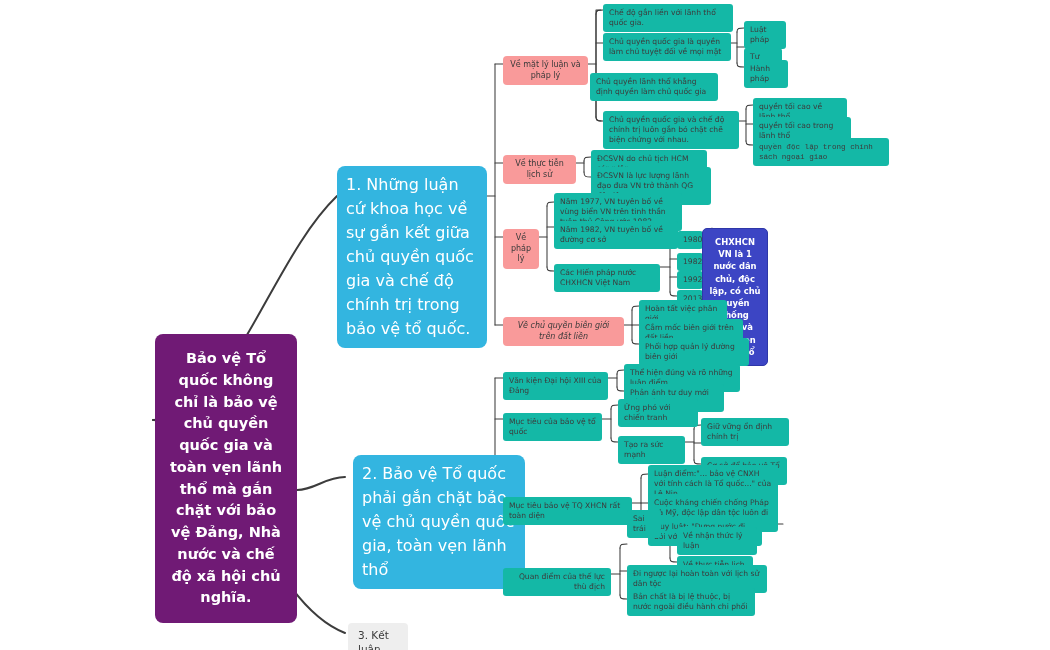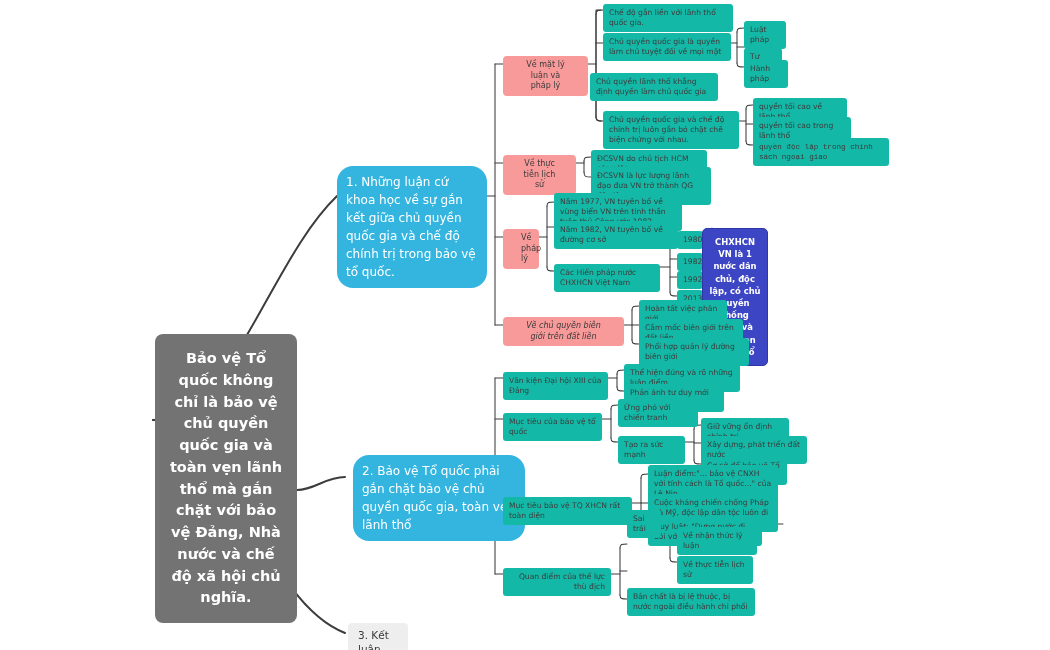--- a/index.html
+++ b/index.html
@@ -30,52 +30,52 @@
   }
   .node {
     position: absolute;
     box-sizing: border-box;
     border-radius: 5px;
     line-height: 1.32;
     white-space: pre-wrap;
   }
   
   .n-root {
-    background: #737373;
+    background: #701a75;
     color: #ffffff;
     font-weight: bold;
     font-size: 14.5px;
     text-align: center;
     padding: 14px 12px;
     border-radius: 8px;
     line-height: 1.5;
   }
   
   .n-l1 {
     background: #33b5e0;
     color: #ffffff;
-    font-size: 12px;
+    font-size: 16px;
     padding: 7px 9px;
-    border-radius: 16px;
+    border-radius: 8px;
     line-height: 1.5;
   }
   
   .n-l1gray {
     background: #eeeeee;
     color: #3a3a3a;
     font-size: 10.5px;
     padding: 6px 10px;
     border-radius: 4px;
   }
   
   .n-pink {
     background: #f99a9a;
     color: #3a3a3a;
     font-size: 8px;
-    padding: 4px 18px;
+    padding: 4px 7px;
     border-radius: 4px;
     text-align: center;
   }
   
   .n-gray {
     background: #14b8a6;
     color: #3c3c3c;
     font-size: 7.6px;
     padding: 4px 6px;
     border-radius: 3px;
@@ -261,29 +261,29 @@
 
   <div class="node n-gray" style="left:503px; top:372px; width:105px;">Văn kiện Đại hội XIII của Đảng</div>
   <div class="node n-gray" style="left:624px; top:364px; width:116px;">Thể hiện đúng và rõ những luận điểm</div>
   <div class="node n-gray" style="left:624px; top:384px; width:100px;">Phản ánh tư duy mới của Đảng</div>
 
   <div class="node n-gray" style="left:503px; top:413px; width:99px;">Mục tiêu của bảo vệ tổ quốc</div>
   <div class="node n-gray" style="left:618px; top:399px; width:80px;">Ứng phó với chiến tranh</div>
   <div class="node n-gray" style="left:618px; top:436px; width:67px;">Tạo ra sức mạnh</div>
 
   <div class="node n-gray" style="left:701px; top:418px; width:88px;">Giữ vững ổn định chính trị</div>
-  <div class="node n-gray" style="left:701px; top:436px; width:106px;">Xây dựng, phát triển đất nước</div>
   <div class="node n-gray" style="left:701px; top:457px; width:86px;">Cơ sở để bảo vệ Tổ quốc</div>
 
   <div class="node n-gray" style="left:503px; top:497px; width:129px;">Mục tiêu bảo vệ TQ XHCN rất toàn diện</div>
   <div class="node n-gray" style="left:648px; top:465px; width:130px;">Luận điểm:"... bảo vệ CNXH với tính cách là Tổ quốc..." của Lê Nin</div>
   <div class="node n-gray" style="left:648px; top:494px; width:130px;">Cuộc kháng chiến chống Pháp và Mỹ, độc lập dân tộc luôn đi đôi với CNXH</div>
   <div class="node n-gray" style="left:648px; top:518px; width:114px;">Quy luật: "Dựng nước đi đôi với giữ nước"</div>
 
   <div class="node n-gray" style="left:503px; top:568px; width:108px;text-align:right;">Quan điểm của thế lực thù địch</div>
   <div class="node n-gray" style="left:627px; top:510px; width:34px;">Sai trái</div>
   <div class="node n-gray" style="left:677px; top:527px; width:80px;">Về nhận thức lý luận</div>
   <div class="node n-gray" style="left:677px; top:556px; width:76px;">Về thực tiễn lịch sử</div>
+  <div class="node n-gray" style="left:627px; top:565px; width:140px;">Đi ngược lại hoàn toàn với lịch sử dân tộc</div>
   <div class="node n-gray" style="left:627px; top:588px; width:128px;">Bản chất là bị lệ thuộc, bị nước ngoài điều hành chi phối</div>
 
   <div class="node n-l1gray" style="left:348px; top:623px; width:60px;">3. Kết luận</div>
 
 </div>
 
 </body></html>

